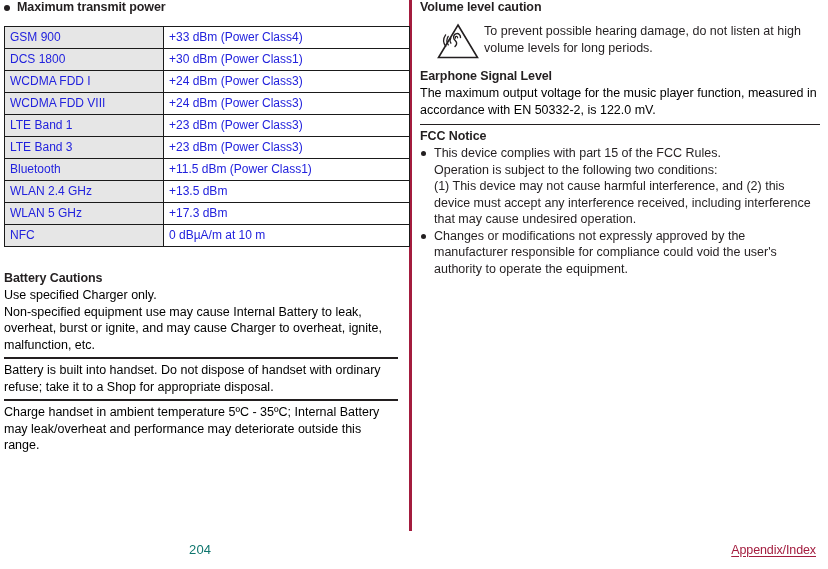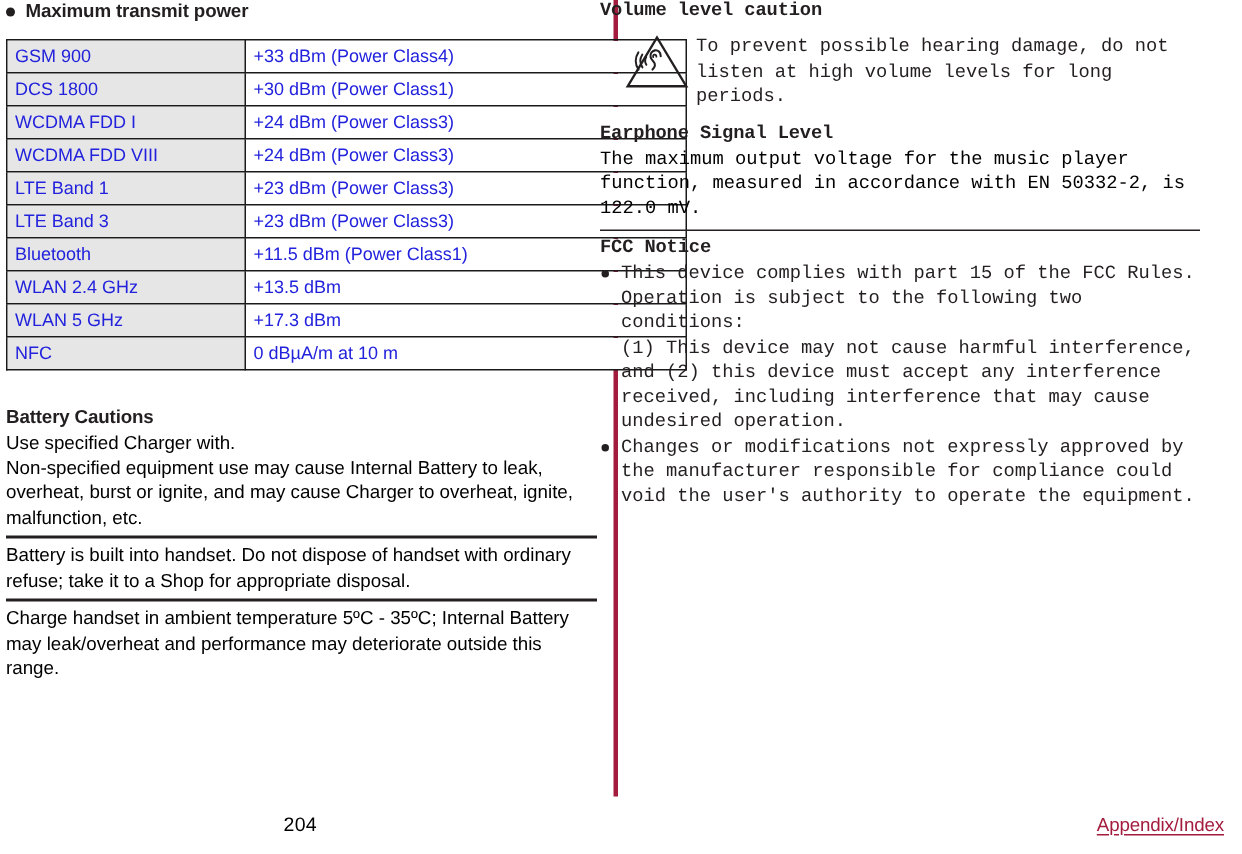--- a/index.html
+++ b/index.html
@@ -35,23 +35,22 @@
   
   .column {
     position: absolute;
     top: 0;
   }
   #left-column {
     left: 4px;
     width: 396px;
   }
   #right-column {
-    left: 400px;
+    left: 420px;
     width: 400px;
-    font-family: Liberation Mono, monospace;
   }
 
   
   .section-heading {
     font-size: 12.5px;
     font-weight: bold;
     letter-spacing: -0.1px;
     color: #231f20;
     margin: 0 0 7px 0;
     line-height: 14px;
@@ -75,21 +74,21 @@
     font-weight: bold;
     color: #231f20;
     margin: 0 0 1px 0;
     line-height: 16px;
     letter-spacing: -0.1px;
   }
 
   
   #tx-power-table {
     border-collapse: collapse;
-    width: 454px;
+    width: 406px;
     table-layout: fixed;
     margin-top: 12px;
   }
   #tx-power-table td {
     border: 1px solid #1a1a1a;
     font-size: 12px;
     line-height: 14px;
     height: 18px;
     padding: 1px 5px 2px 5px;
     color: #2222dd;
@@ -183,21 +182,21 @@
     bottom: 0;
     width: 828px;
     height: 38px;
   }
   #page-number {
     position: absolute;
     left: 189px;
     top: 11px;
     font-size: 13px;
     font-weight: normal;
-    color: #000000;
+    color: #0f766e;
     letter-spacing: 0.2px;
   }
   #appendix-index-link {
     position: absolute;
     right: 12px;
     top: 12px;
     font-size: 12.5px;
     color: #a31c3e;
     text-decoration: underline;
     text-underline-offset: 2px;
@@ -260,21 +259,21 @@
           <td class="tech-cell">NFC</td>
           <td class="value-cell">0 dBµA/m at 10 m</td>
         </tr>
       </tbody>
     </table>
 
     <div style="height:23px"></div>
 
     <div class="block">
       <div class="sub-heading">Battery Cautions</div>
-      <p class="body-text">Use specified Charger with.</p>
+      <p class="body-text">Use specified Charger only.</p>
       <p class="body-text">Non-specified equipment use may cause Internal Battery to leak, overheat, burst or ignite, and may cause Charger to overheat, ignite, malfunction, etc.</p>
     </div>
 
     <hr class="thick-rule">
 
     <div class="block">
       <p class="body-text">Battery is built into handset. Do not dispose of handset with ordinary refuse; take it to a Shop for appropriate disposal.</p>
     </div>
 
     <hr class="thick-rule">

